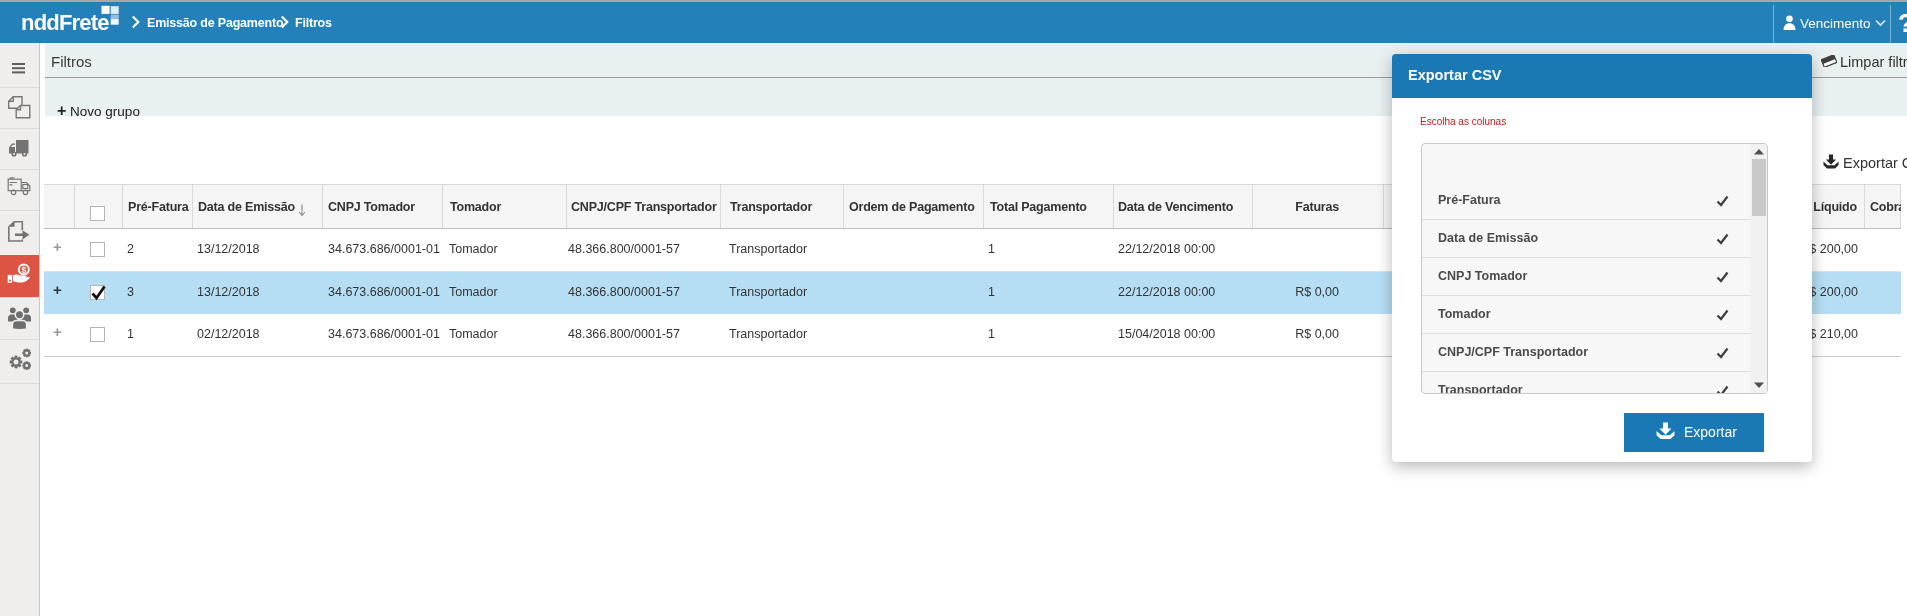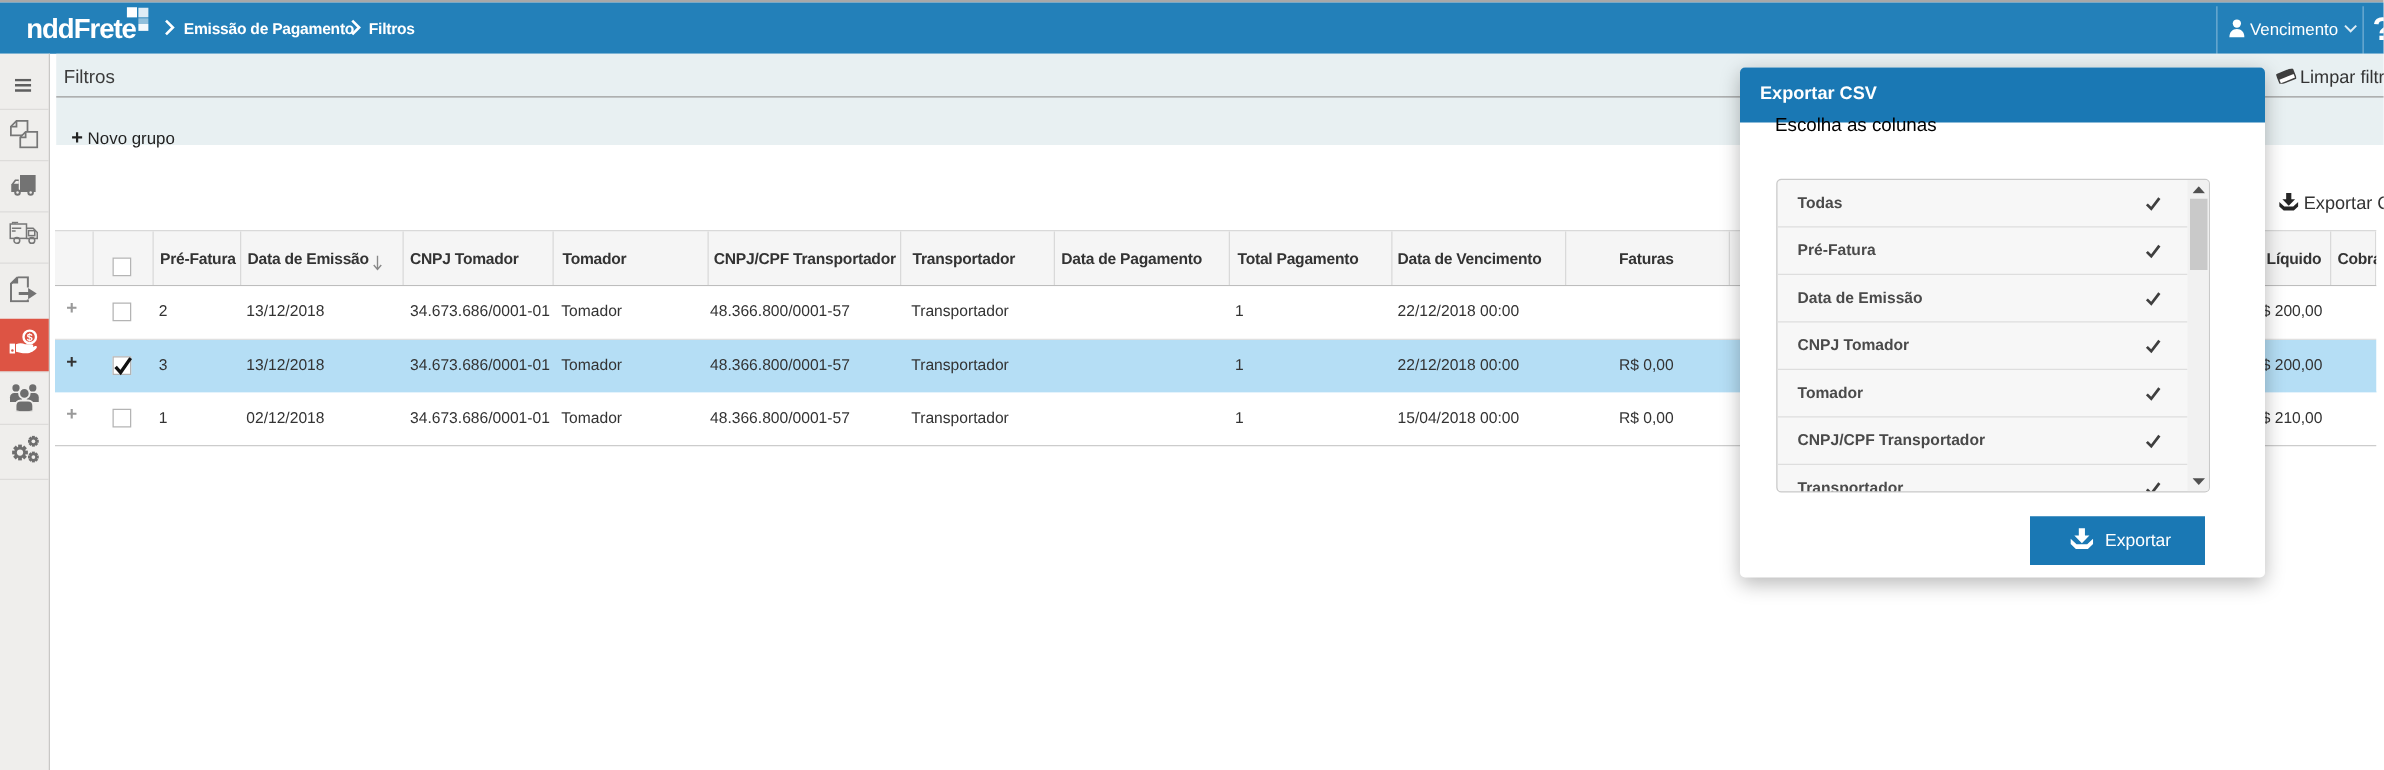--- a/index.html
+++ b/index.html
@@ -30,21 +30,21 @@
 .gh { position:absolute; top:15px; font-weight:bold; font-size:12.5px; color:#333; white-space:nowrap; letter-spacing:-0.2px; }
 .grow { position:absolute; left:44px; width:1857px; height:42.5px; background:#fff; border-bottom:1px solid #e0e0e0; }
 .grow2 { background:#b5def5; border-bottom:1px solid #b5def5; }
 .gc { position:absolute; top:13px; font-size:12.5px; color:#333; white-space:nowrap; }
 .plus { position:absolute; left:9px; top:11px; color:#9a9a9a; font-weight:bold; font-size:15px; line-height:14px; }
 .cb { position:absolute; left:46px; top:13px; width:15px; height:15px; background:#fff; border:1px solid #b4b4b4; }
 
 .modal { position:absolute; left:1392px; top:54px; width:420px; height:408px; background:#fff; border-radius:4px; box-shadow:0 5px 16px rgba(0,0,0,0.28); }
 .mhead { position:absolute; left:0; top:0; width:420px; height:44px; background:#1a78b4; border-radius:4px 4px 0 0; }
 .mtitle { position:absolute; left:16px; top:13px; color:#fff; font-weight:bold; font-size:14.5px; }
-.msub { position:absolute; left:28px; top:38px; font-size:15px; color:#000000; }
+.msub { position:absolute; left:28px; top:62px; font-size:10px; color:#b91c1c; }
 .mlist { position:absolute; left:29px; top:89px; width:347px; height:251px; border:1px solid #c9c9c9; border-radius:4px; background:#f7f7f7; overflow:hidden; }
 .mrow { position:absolute; left:0; width:328px; height:38px; border-bottom:1px solid #dedede; }
 .mrow .ck { position:absolute; left:294px; top:13px; }
 .mrow .t { position:absolute; left:16px; top:11px; font-size:12.5px; font-weight:bold; color:#4a4a4a; white-space:nowrap; }
 .mscroll { position:absolute; left:328px; top:0; width:18px; height:249px; background:#f1f1f1; }
 .mthumb { position:absolute; left:2px; top:15px; width:14px; height:57px; background:#c9c9c9; }
 .mbtn { position:absolute; left:232px; top:359px; width:140px; height:39px; background:#1a78b4; }
 .mbtnt { position:absolute; left:60px; top:11px; color:#fff; font-size:14px; }
 </style>
 </head>
@@ -213,21 +213,21 @@
   <div class="cb" style="left:46px; top:21px;"></div>
   <div class="gh" style="left:84px;">Pré-Fatura</div>
   <div class="gh" style="left:154px;">Data de Emissão</div>
   <svg class="abs" style="left:254px; top:19px;" width="8" height="13" viewBox="0 0 8 13">
       <path d="M4 0.5 V11 M1 8 L4 11.5 L7 8" stroke="#888" stroke-width="1.1" fill="none"></path>
     </svg>
   <div class="gh" style="left:284px;">CNPJ Tomador</div>
   <div class="gh" style="left:406px;">Tomador</div>
   <div class="gh" style="left:527px;">CNPJ/CPF Transportador</div>
   <div class="gh" style="left:686px;">Transportador</div>
-  <div class="gh" style="left:805px;">Data de Pagamento</div>
+  <div class="gh" style="left:805px;">Ordem de Pagamento</div>
   <div class="gh" style="left:946px;">Total Pagamento</div>
   <div class="gh" style="left:1074px;">Data de Vencimento</div>
   <div class="gh" style="left:1215px; width:80px; text-align:right;">Faturas</div>
   <div class="gh" style="left:1713px; width:100px; text-align:right;">Valor Líquido</div>
   <div class="gh" style="left:1826px;">Cobrança</div>
 </div>
 
 <div class="grow" style="top:229px;">
   <div class="plus">+</div>
   <div class="cb"></div>
@@ -272,26 +272,20 @@
   <div class="gc" style="left:1195px; width:100px; text-align:right;">R$ 0,00</div>
   <div class="gc" style="left:1714px; width:100px; text-align:right;">R$ 210,00</div>
 </div>
 
 <div class="modal">
   <div class="mhead">
       <div class="mtitle">Exportar CSV</div>
     </div>
   <div class="msub">Escolha as colunas</div>
   <div class="mlist">
-    <div class="mrow" style="top:0;">
-        <span class="t">Todas</span>
-        <svg class="ck" width="13" height="12" viewBox="0 0 13 12">
-          <path d="M1.5 6.5 L5 10 L11.5 1.5" stroke="#3f3f3f" stroke-width="2.2" fill="none"></path>
-        </svg>
-      </div>
     <div class="mrow" style="top:38px;">
         <span class="t">Pré-Fatura</span>
         <svg class="ck" width="13" height="12" viewBox="0 0 13 12">
           <path d="M1.5 6.5 L5 10 L11.5 1.5" stroke="#3f3f3f" stroke-width="2.2" fill="none"></path>
         </svg>
       </div>
     <div class="mrow" style="top:76px;">
         <span class="t">Data de Emissão</span>
         <svg class="ck" width="13" height="12" viewBox="0 0 13 12">
           <path d="M1.5 6.5 L5 10 L11.5 1.5" stroke="#3f3f3f" stroke-width="2.2" fill="none"></path>

